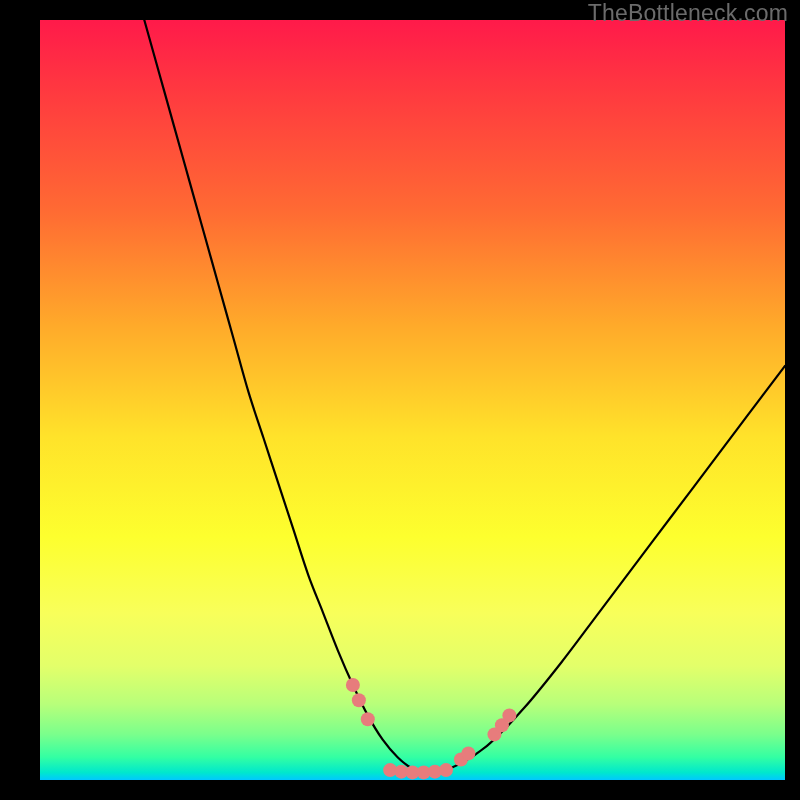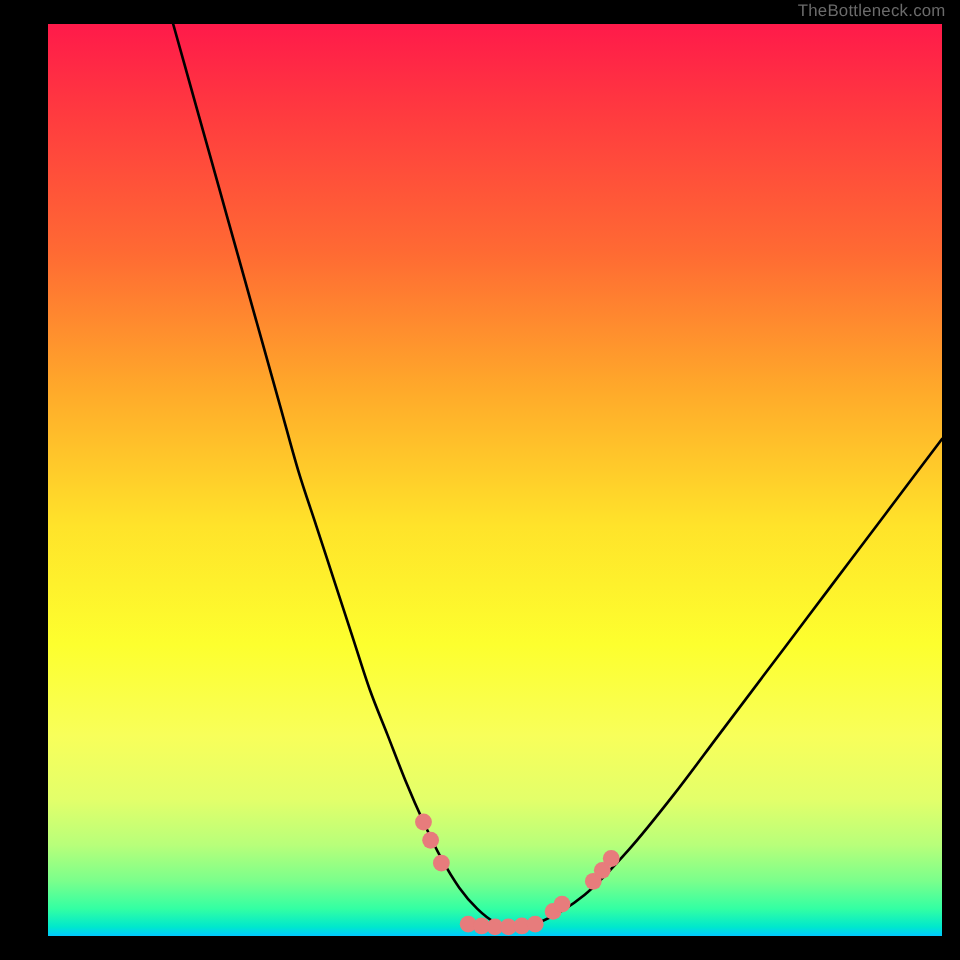--- a/index.html
+++ b/index.html
@@ -45,21 +45,21 @@
     overflow: visible;
   }
   .markers circle, .markers rect {
     fill: #e77c7c;
   }
   .watermark {
     position: absolute;
     top: 0;
     right: 12px;
     color: #6b6b6b;
-    font-size: 14px;
+    font-size: 23px;
     font-weight: 500;
     letter-spacing: 0.2px;
   }
 </style>
 </head>
 <body>
 
 <div class="frame">
   <div class="plot">
     <svg class="curve" viewBox="0 0 745 760" preserveAspectRatio="none">

